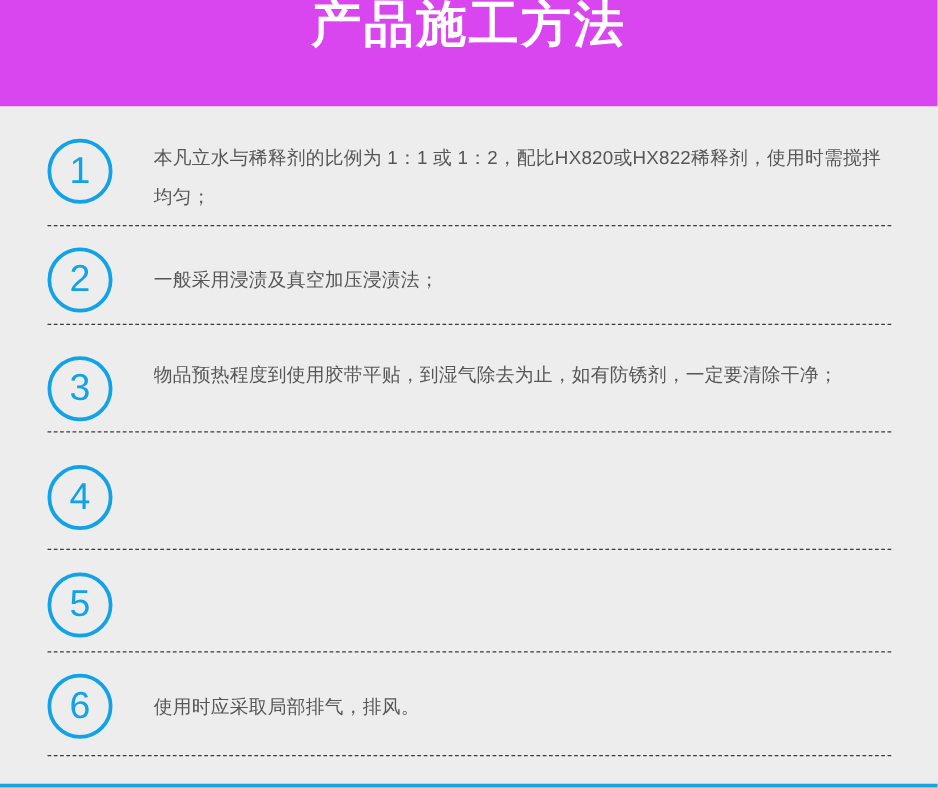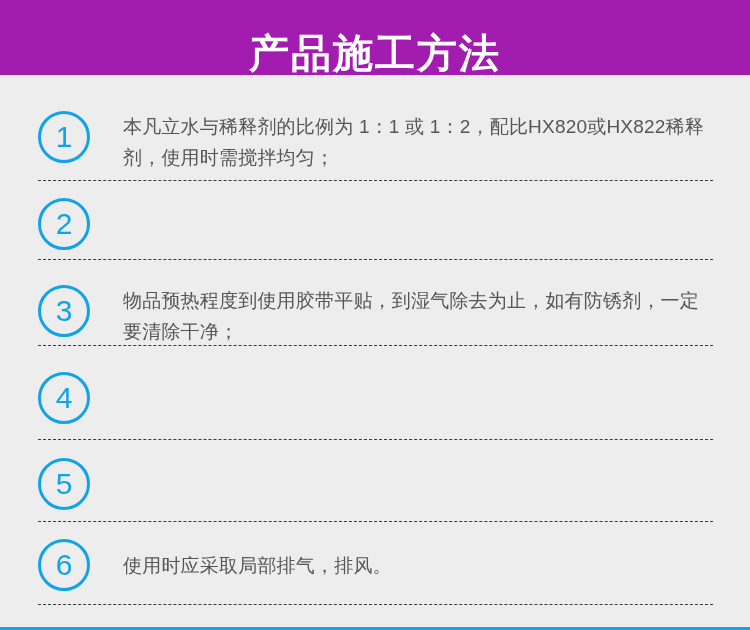--- a/index.html
+++ b/index.html
@@ -20,24 +20,24 @@
     background: #ededed;
     box-sizing: border-box;
   }
 
   
   .header-bar {
     position: absolute;
     top: 0;
     left: 0;
     width: 750px;
-    height: 75px;
-    background: #a21caf;
+    height: 85px;
+    background: #d946ef;
     display: flex;
-    align-items: flex-end;
+    align-items: flex-start;
     justify-content: center;
   }
   .header-title {
     color: #ffffff;
     font-size: 40px;
     font-weight: bold;
     letter-spacing: 2px;
     line-height: 1;
     margin: 0;
     padding: 0 0 2px 0;
@@ -78,21 +78,21 @@
     font-size: 30px;
     line-height: 1;
     font-weight: normal;
     font-family: "Liberation Sans", "DejaVu Sans", sans-serif;
   }
 
   .step-text {
     flex: 1 1 auto;
     margin-left: 33px;
     color: #565656;
-    font-size: 19px;
+    font-size: 15px;
     line-height: 31px;
     letter-spacing: 0.2px;
     font-family: "Liberation Sans", "DejaVu Sans", sans-serif;
   }
   .step-text.single {
     padding-top: 11px;
   }
   .step-text.double {
     padding-top: 0px;
   }
@@ -130,20 +130,21 @@
         <span>1</span>
       </div>
       <div class="step-text double">本凡立水与稀释剂的比例为 1：1 或 1：2，配比HX820或HX822稀释剂，使用时需搅拌均匀；</div>
     </div>
     <div class="divider" style="top: 105px;"></div>
 
     <div class="step-row" style="top: 123px;">
       <div class="step-badge">
         <span>2</span>
       </div>
+      <div class="step-text single">一般采用浸渍及真空加压浸渍法；</div>
     </div>
     <div class="divider" style="top: 184px;"></div>
 
     <div class="step-row" style="top: 210px;">
       <div class="step-badge">
         <span>3</span>
       </div>
       <div class="step-text double">物品预热程度到使用胶带平贴，到湿气除去为止，如有防锈剂，一定要清除干净；</div>
     </div>
     <div class="divider" style="top: 270px;"></div>

